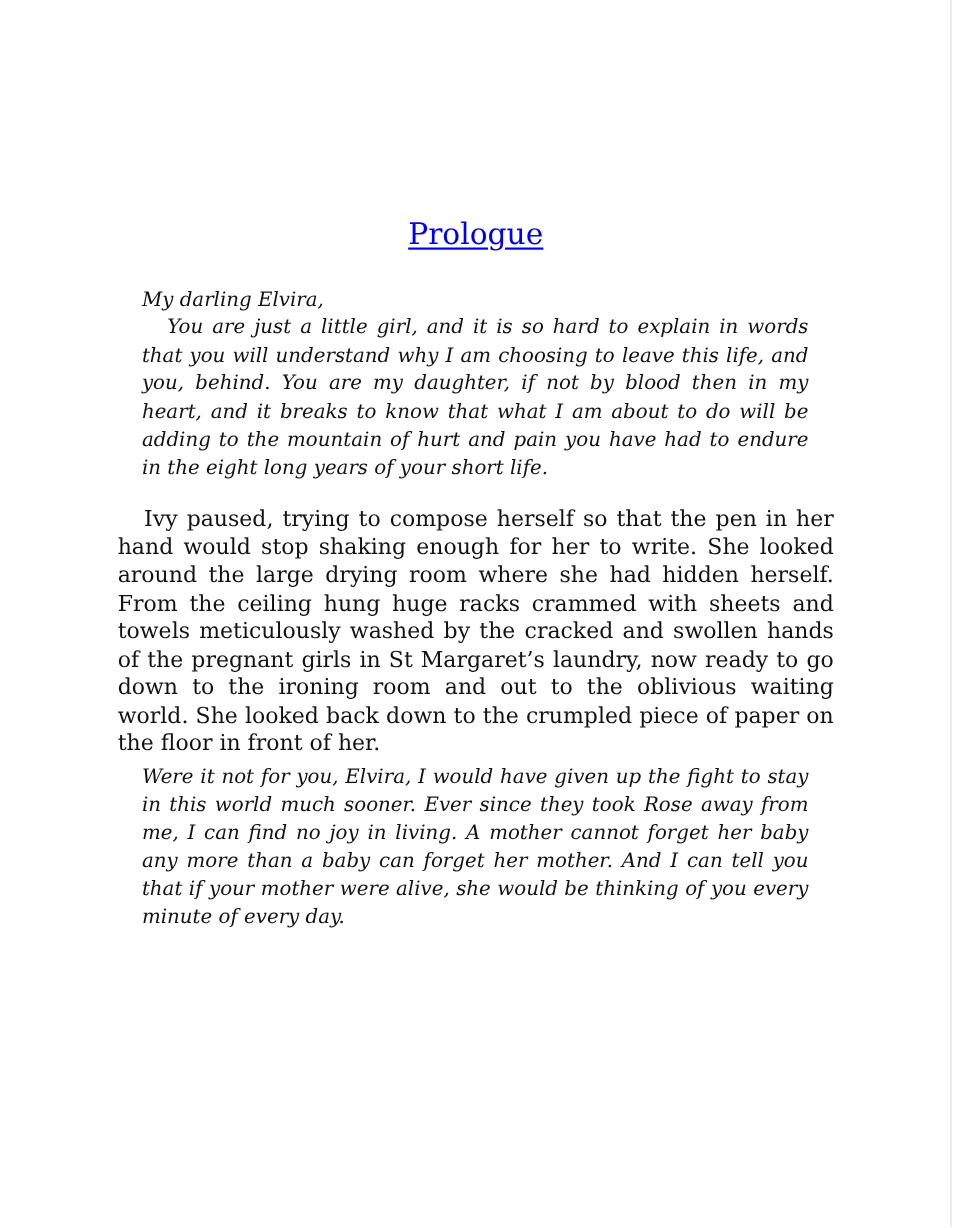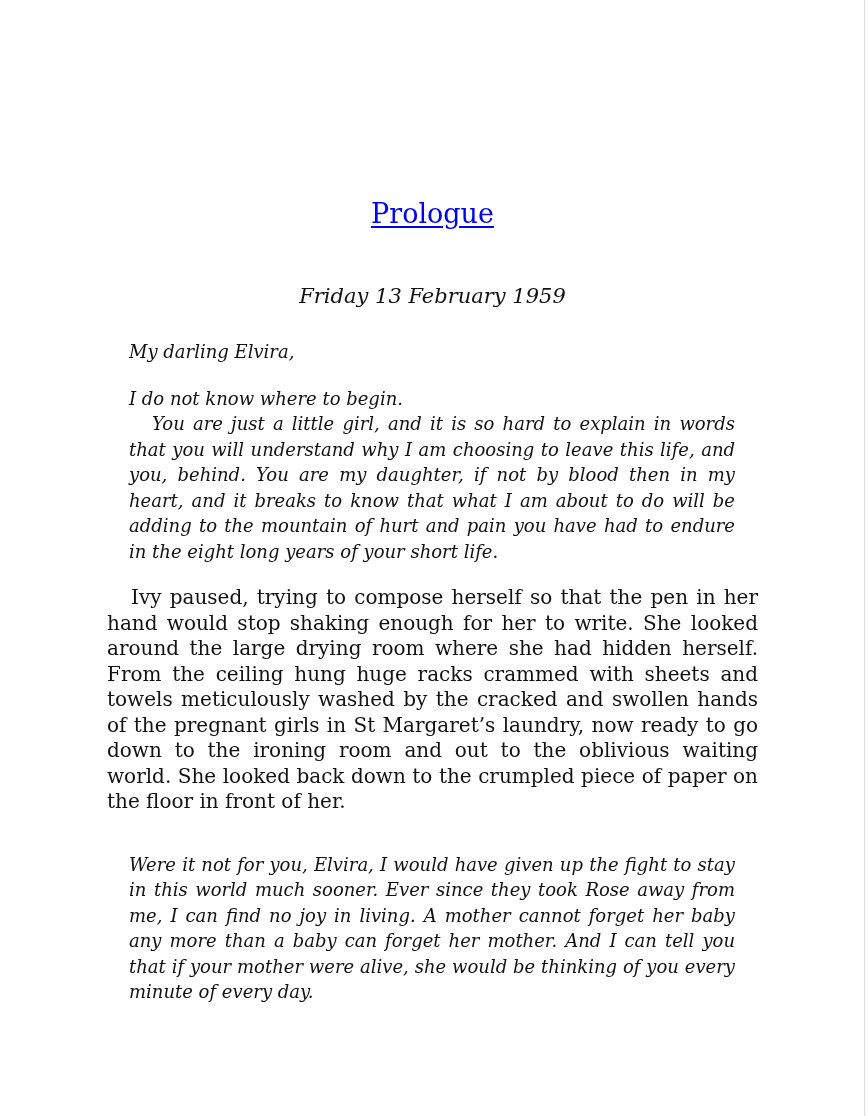--- a/index.html
+++ b/index.html
@@ -76,39 +76,37 @@
     font-style: italic;
   }
   .narrative {
     margin: 21px 0 0 0;
     font-size: 20px;
     line-height: 25.5px;
     text-align: justify;
     text-indent: 24px;
   }
   .letter-2 {
-    margin-top: 37px;
+    margin-top: 5px;
   }
 </style>
 </head>
 <body>
 
 <div class="page">
 
   <div class="right-edge"></div>
 
   <div class="content">
 
     <h1 class="chapter-title"><a href="#">Prologue</a></h1>
 
-    <p class="dateline">Friday 13 February 1959</p>
 
     <div class="letter">
       <p class="salutation">My darling Elvira,</p>
-      <p class="opening">I do not know where to begin.</p>
       <p class="body indent">You are just a little girl, and it is so hard to explain in words that you will understand why I am choosing to leave this life, and you, behind. You are my daughter, if not by blood then in my heart, and it breaks to know that what I am about to do will be adding to the mountain of hurt and pain you have had to endure in the eight long years of your short life.</p>
     </div>
 
     <p class="narrative">Ivy paused, trying to compose herself so that the pen in her hand would stop shaking enough for her to write. She looked around the large drying room where she had hidden herself. From the ceiling hung huge racks crammed with sheets and towels meticulously washed by the cracked and swollen hands of the pregnant girls in St Margaret’s laundry, now ready to go down to the ironing room and out to the oblivious waiting world. She looked back down to the crumpled piece of paper on the floor in front of her.</p>
 
     <div class="letter letter-2">
       <p class="body">Were it not for you, Elvira, I would have given up the fight to stay in this world much sooner. Ever since they took Rose away from me, I can find no joy in living. A mother cannot forget her baby any more than a baby can forget her mother. And I can tell you that if your mother were alive, she would be thinking of you every minute of every day.</p>
     </div>
 
   </div>

